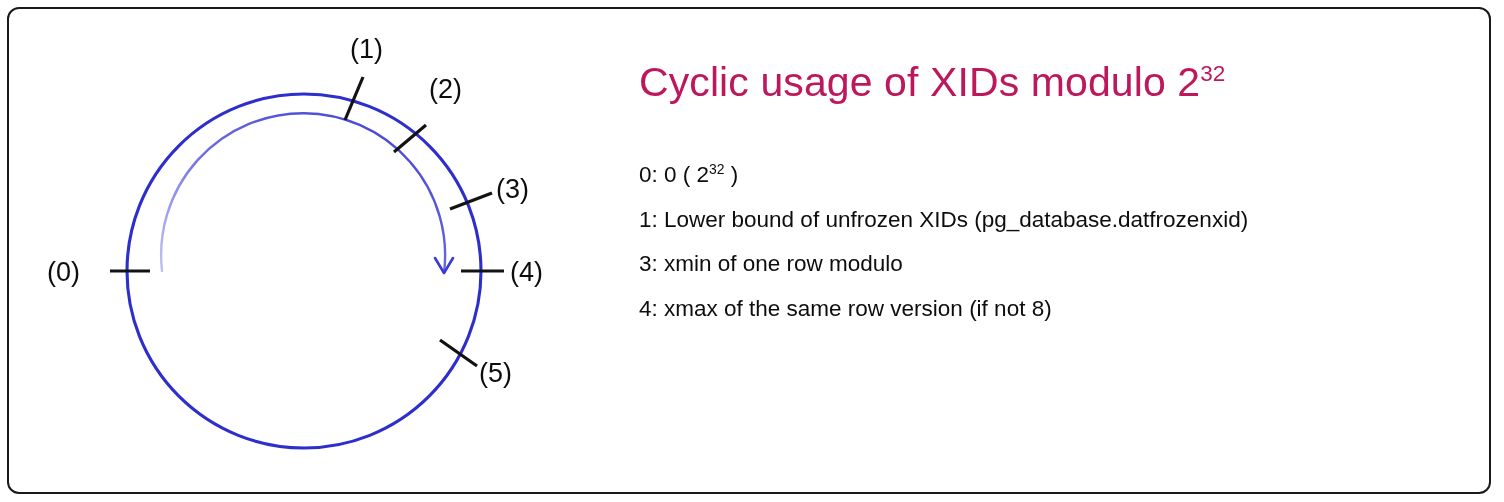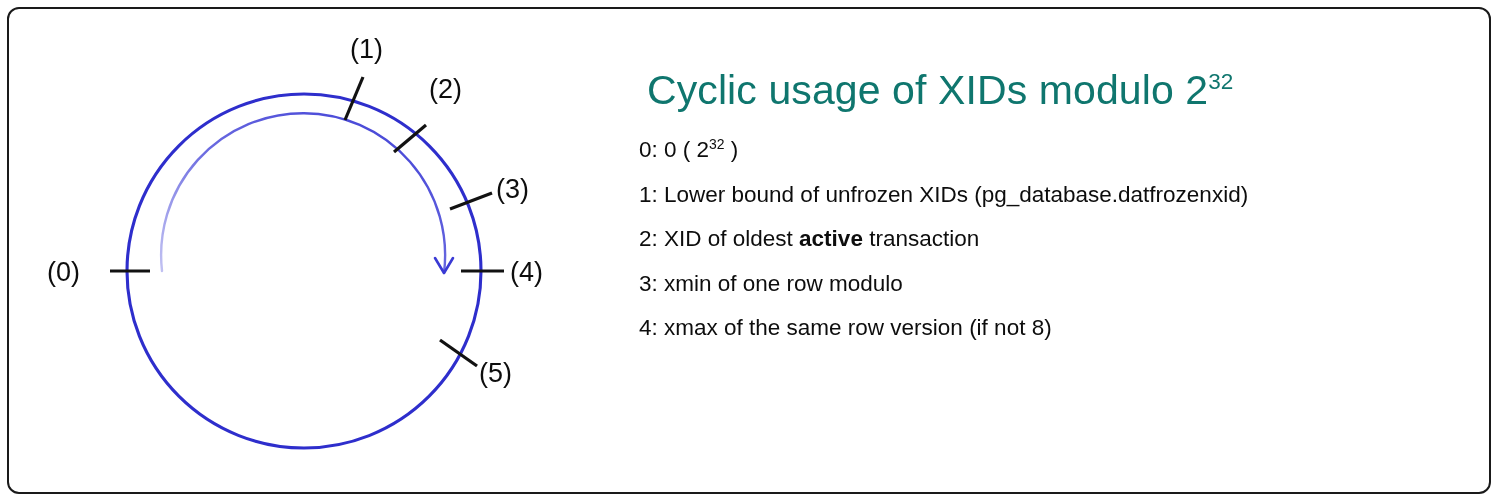--- a/index.html
+++ b/index.html
@@ -52,33 +52,33 @@
   #content {
     position: absolute;
     left: 639px;
     top: 58px;
     width: 800px;
   }
   #title {
     font-family: "Liberation Sans", sans-serif;
     font-size: 41px;
     font-weight: 400;
-    color: #0f766e;
+    color: #be185d;
     letter-spacing: 0.1px;
     line-height: 1.2;
-    margin: 8px;
+    margin: 0;
     white-space: nowrap;
   }
   #title sup {
     font-size: 0.55em;
     vertical-align: super;
     line-height: 0;
   }
   #legend {
-    margin-top: 24px;
+    margin-top: 57px;
     list-style: none;
     padding: 0;
   }
   .legend-item {
     font-family: "Liberation Sans", sans-serif;
     font-size: 22.5px;
     color: #0d0d0d;
     line-height: 1;
     margin-bottom: 22px;
     white-space: nowrap;
@@ -134,21 +134,20 @@
   </div>
 
   <div id="content">
     <h1 id="title"><span>Cyclic usage of XIDs modulo 2</span><sup>32</sup></h1>
 
     <ul id="legend">
       <li class="legend-item"><span>0: 0 ( 2</span><sup>32</sup><span> )</span></li>
 
       <li class="legend-item"><span>1: Lower bound of unfrozen XIDs (pg_database.datfrozenxid)</span></li>
 
-      <li class="legend-item"><span>2: XID of oldest </span><b>active</b><span> transaction</span></li>
 
       <li class="legend-item"><span>3: xmin of one row modulo</span></li>
 
       <li class="legend-item"><span>4: xmax of the same row version (if not 8)</span></li>
 
     </ul>
   </div>
 </div>
 
 </body></html>

